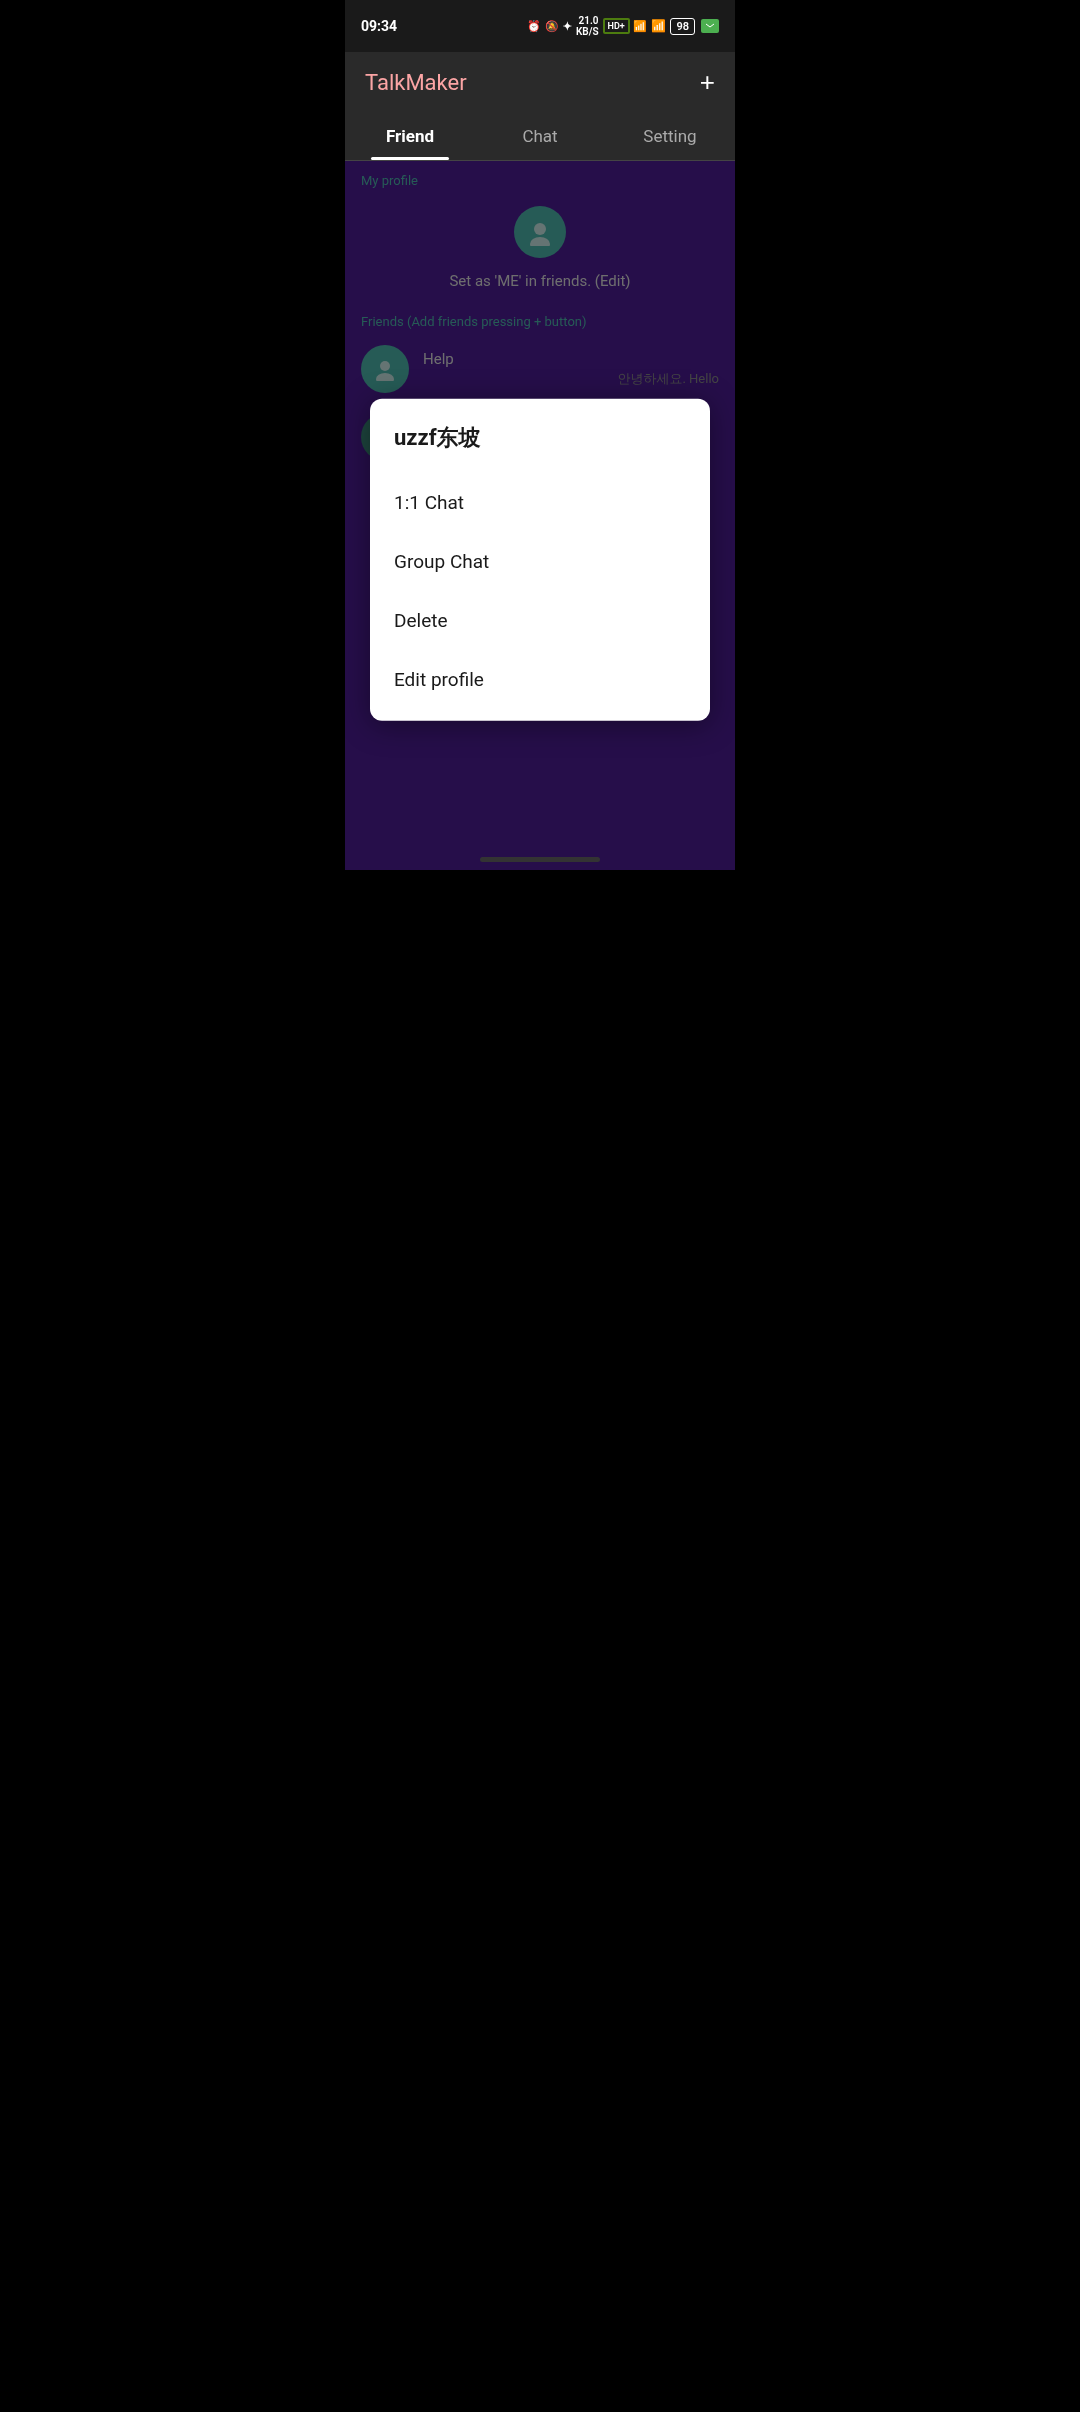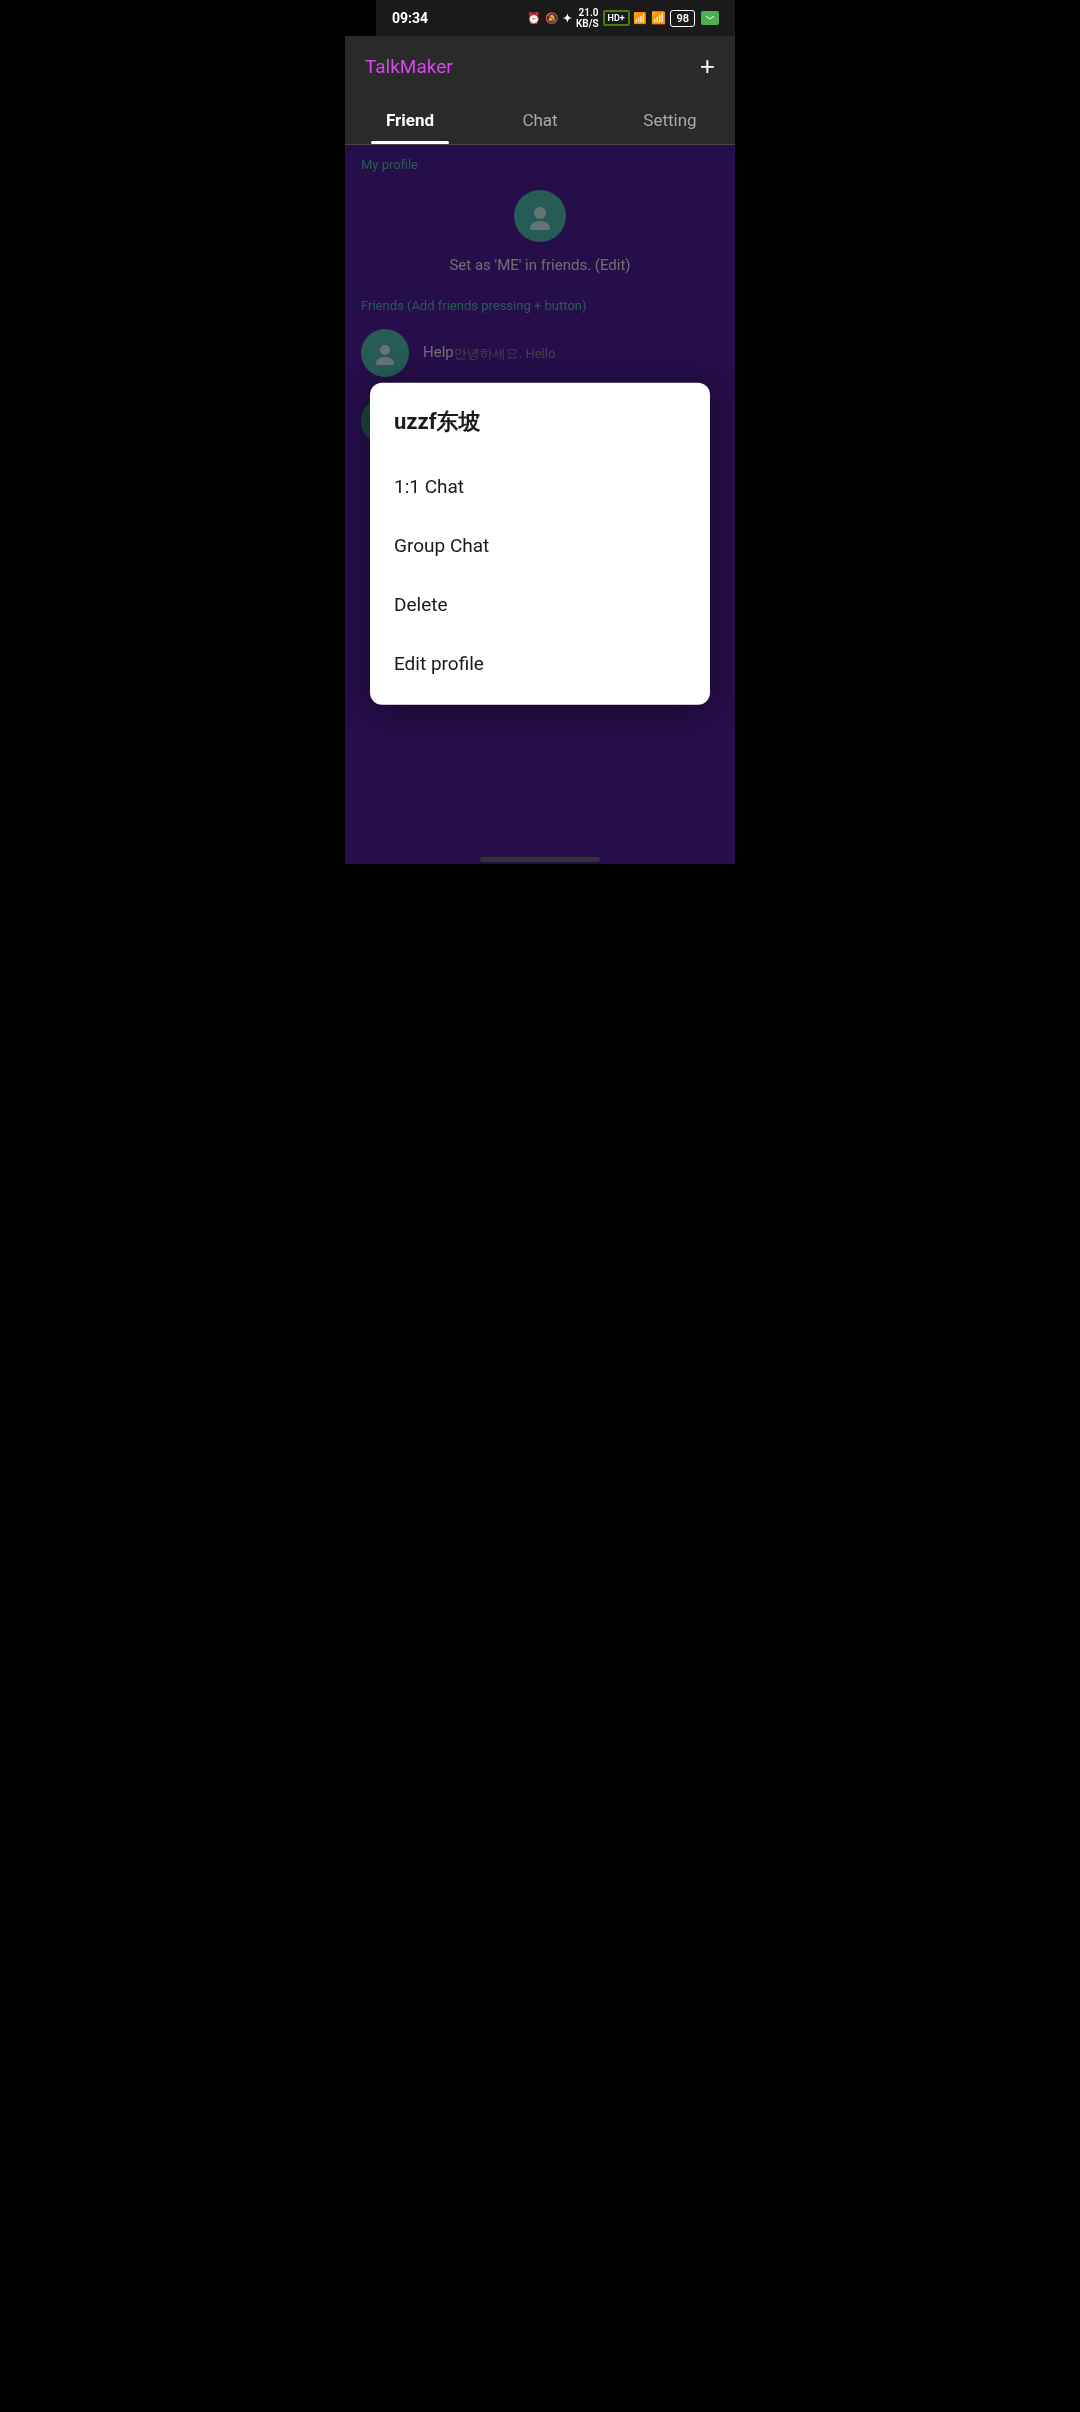--- a/index.html
+++ b/index.html
@@ -15,29 +15,28 @@
       margin: 0 auto;
       background: #000;
       font-family: -apple-system, BlinkMacSystemFont, 'Segoe UI', Roboto, sans-serif;
       position: relative;
       overflow: hidden;
     }
 
     
     .status-bar {
       background: #1a1a1a;
-      height: 36px;
+      height: 52px;
       display: flex;
       align-items: center;
       justify-content: space-between;
       padding: 0 16px;
       color: #fff;
       font-size: 13px;
       font-weight: 600;
-      margin-left: 31px;
     }
 
     .status-time {
       font-size: 14px;
       font-weight: 700;
     }
 
     .status-icons {
       display: flex;
       align-items: center;
@@ -61,22 +60,22 @@
     .app-header {
       background: #2a2a2a;
       height: 60px;
       display: flex;
       align-items: center;
       justify-content: space-between;
       padding: 0 20px;
     }
 
     .app-title {
-      color: #d946ef;
-      font-size: 19px;
+      color: #fca5a5;
+      font-size: 22px;
       font-weight: 400;
     }
 
     .add-button {
       color: #fff;
       font-size: 26px;
       font-weight: 300;
       cursor: pointer;
       background: none;
       border: none;
@@ -171,20 +170,21 @@
 
     .friend-item {
       display: flex;
       align-items: center;
       padding: 10px 16px;
       gap: 14px;
     }
 
     .friend-info {
       display: flex;
+      flex-direction: column;
       flex: 1;
     }
 
     .friend-name {
       color: #ddd;
       font-size: 15px;
     }
 
     .friend-last-msg {
       color: #888;

